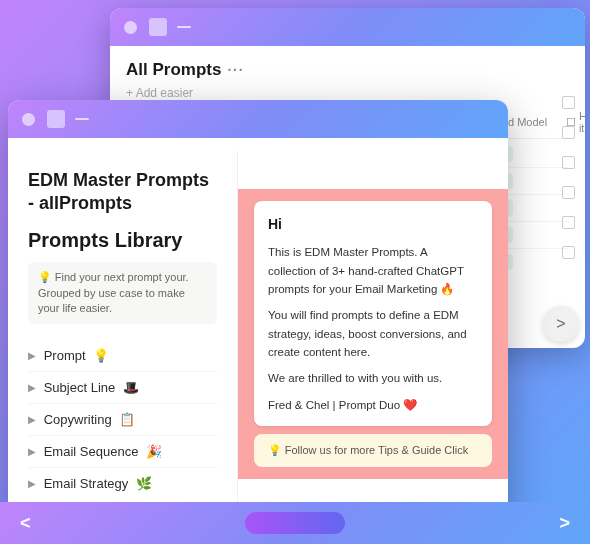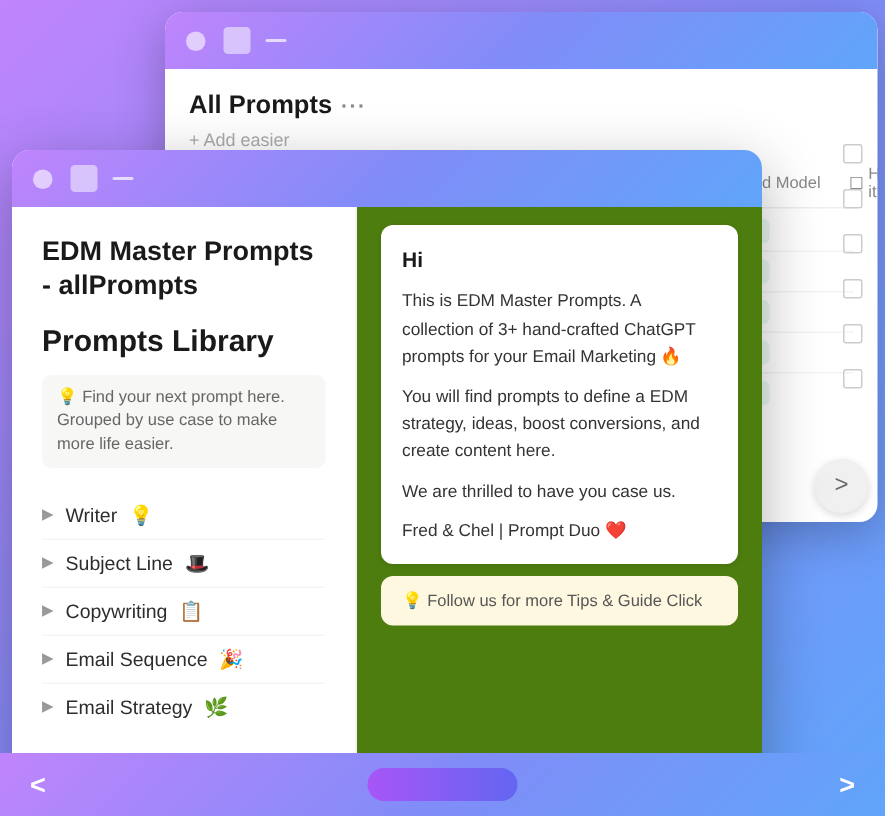--- a/index.html
+++ b/index.html
@@ -160,20 +160,21 @@
       display: flex;
       align-items: center;
       padding: 10px 14px;
       background: linear-gradient(135deg, #c084fc 0%, #818cf8 50%, #60a5fa 100%);
       gap: 8px;
     }
 
     .front-content {
       display: flex;
       height: calc(100% - 38px);
+      align-items: center;
     }
 
     
     .left-panel {
       width: 230px;
       padding: 18px 20px;
       border-right: 1px solid #f0f0f0;
       flex-shrink: 0;
       overflow: hidden;
     }
@@ -215,21 +216,21 @@
       border-bottom: 1px solid #f5f5f5;
     }
     .category-item:last-child { border-bottom: none; }
     .chevron { font-size: 10px; color: #999; }
     .cat-label { font-weight: 500; }
 
     
     .right-panel {
       flex: 1;
       padding: 12px 16px;
-      background: #4d7c0f;
+      background: #fca5a5;
       overflow: hidden;
     }
     .chat-bubble {
       background: #fff;
       border-radius: 8px;
       padding: 12px 14px;
       font-size: 11.5px;
       color: #333;
       line-height: 1.6;
       box-shadow: 0 1px 4px rgba(0,0,0,0.08);
@@ -366,27 +367,27 @@
     <span class="titlebar-icon"></span>
     <span class="titlebar-dash"></span>
   </div>
 
   <div class="front-content">
 
     <div class="left-panel">
       <div class="edm-title">EDM Master Prompts - allPrompts</div>
       <div class="library-heading">Prompts Library</div>
       <div class="find-prompt-box">
-        <span>💡 Find your next prompt here. Grouped by use case to make more life easier.</span>
+        <span>💡 Find your next prompt your. Grouped by use case to make your life easier.</span>
       </div>
 
       <ul class="category-list">
         <li class="category-item">
           <span class="chevron">▶</span>
-          <span class="cat-label">Writer</span>
+          <span class="cat-label">Prompt</span>
           <span>💡</span>
         </li>
         <li class="category-item">
           <span class="chevron">▶</span>
           <span class="cat-label">Subject Line</span>
           <span>🎩</span>
         </li>
         <li class="category-item">
           <span class="chevron">▶</span>
           <span class="cat-label">Copywriting</span>
@@ -403,21 +404,21 @@
           <span>🌿</span>
         </li>
       </ul>
     </div>
 
     <div class="right-panel">
       <div class="chat-bubble">
         <div class="hi-text">Hi</div>
         <p>This is EDM Master Prompts. A collection of 3+ hand-crafted ChatGPT prompts for your Email Marketing 🔥</p>
         <p>You will find prompts to define a EDM strategy, ideas, boost conversions, and create content here.</p>
-        <p>We are thrilled to have you case us.</p>
+        <p>We are thrilled to with you with us.</p>
         <p>Fred &amp; Chel | Prompt Duo ❤️</p>
       </div>
       <div class="follow-box">
         <span>💡 Follow us for more Tips &amp; Guide  Click</span>
       </div>
     </div>
   </div>
 </div>
 
 <div class="bottom-nav">

